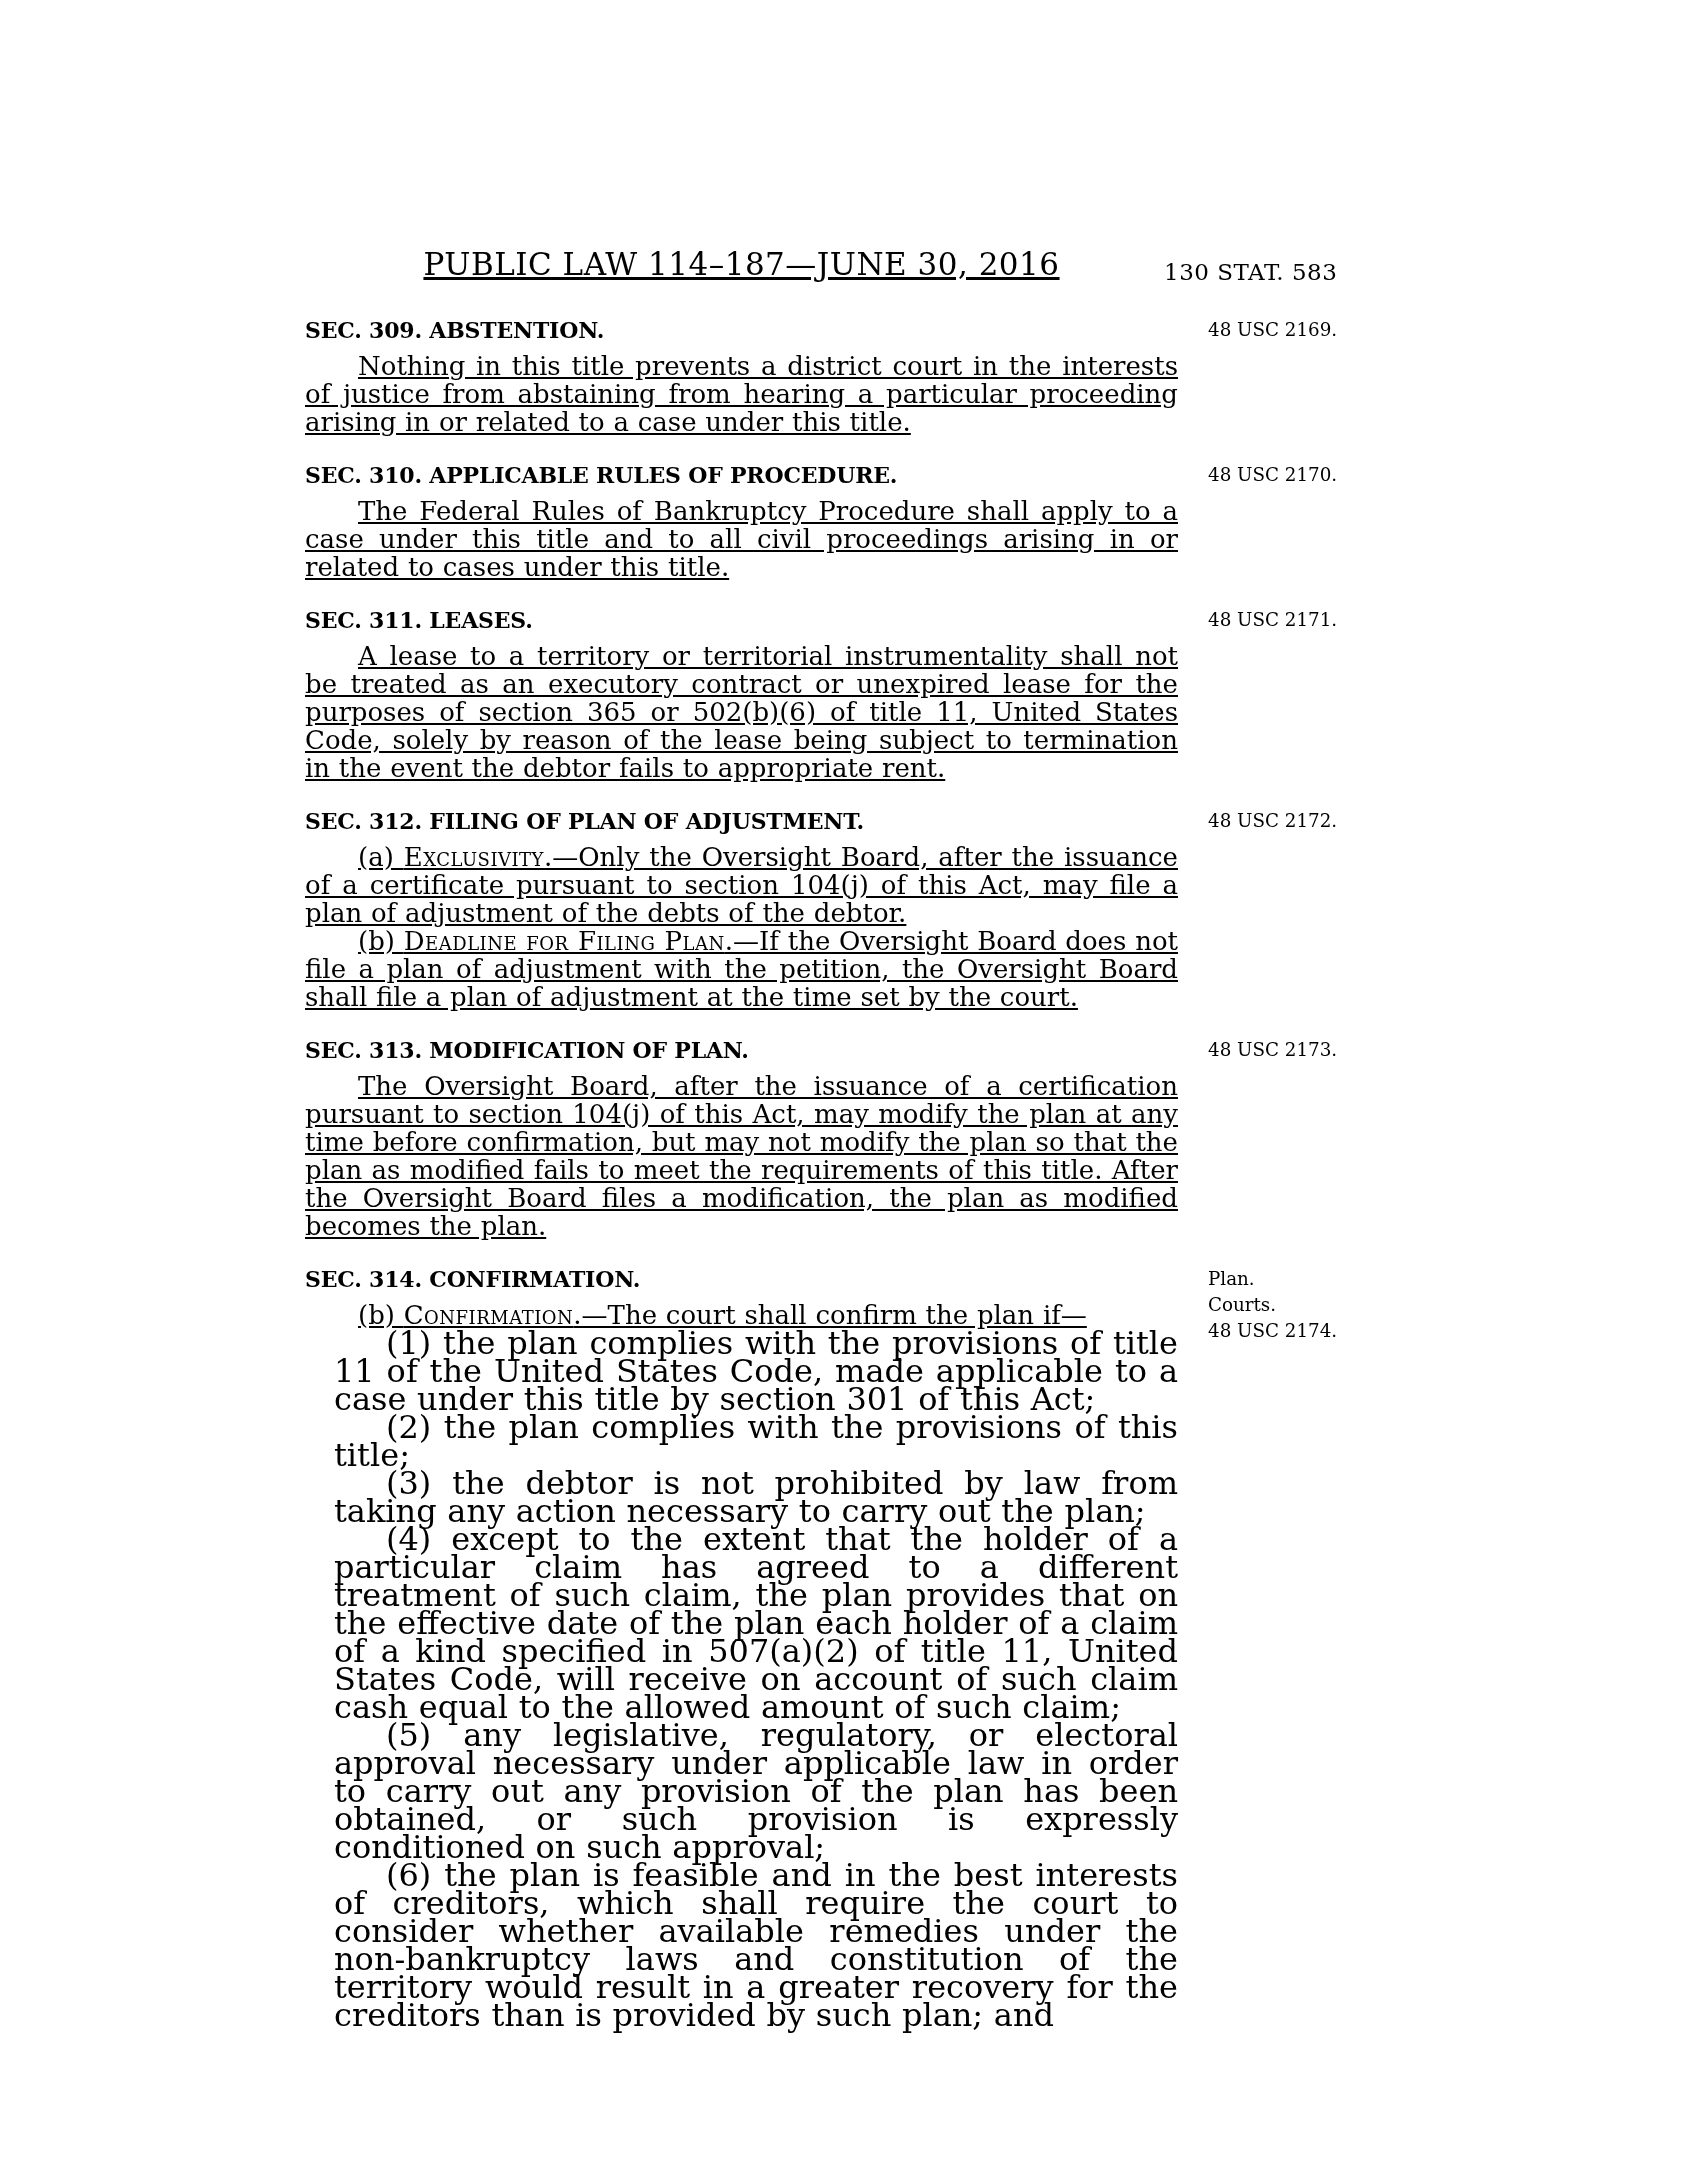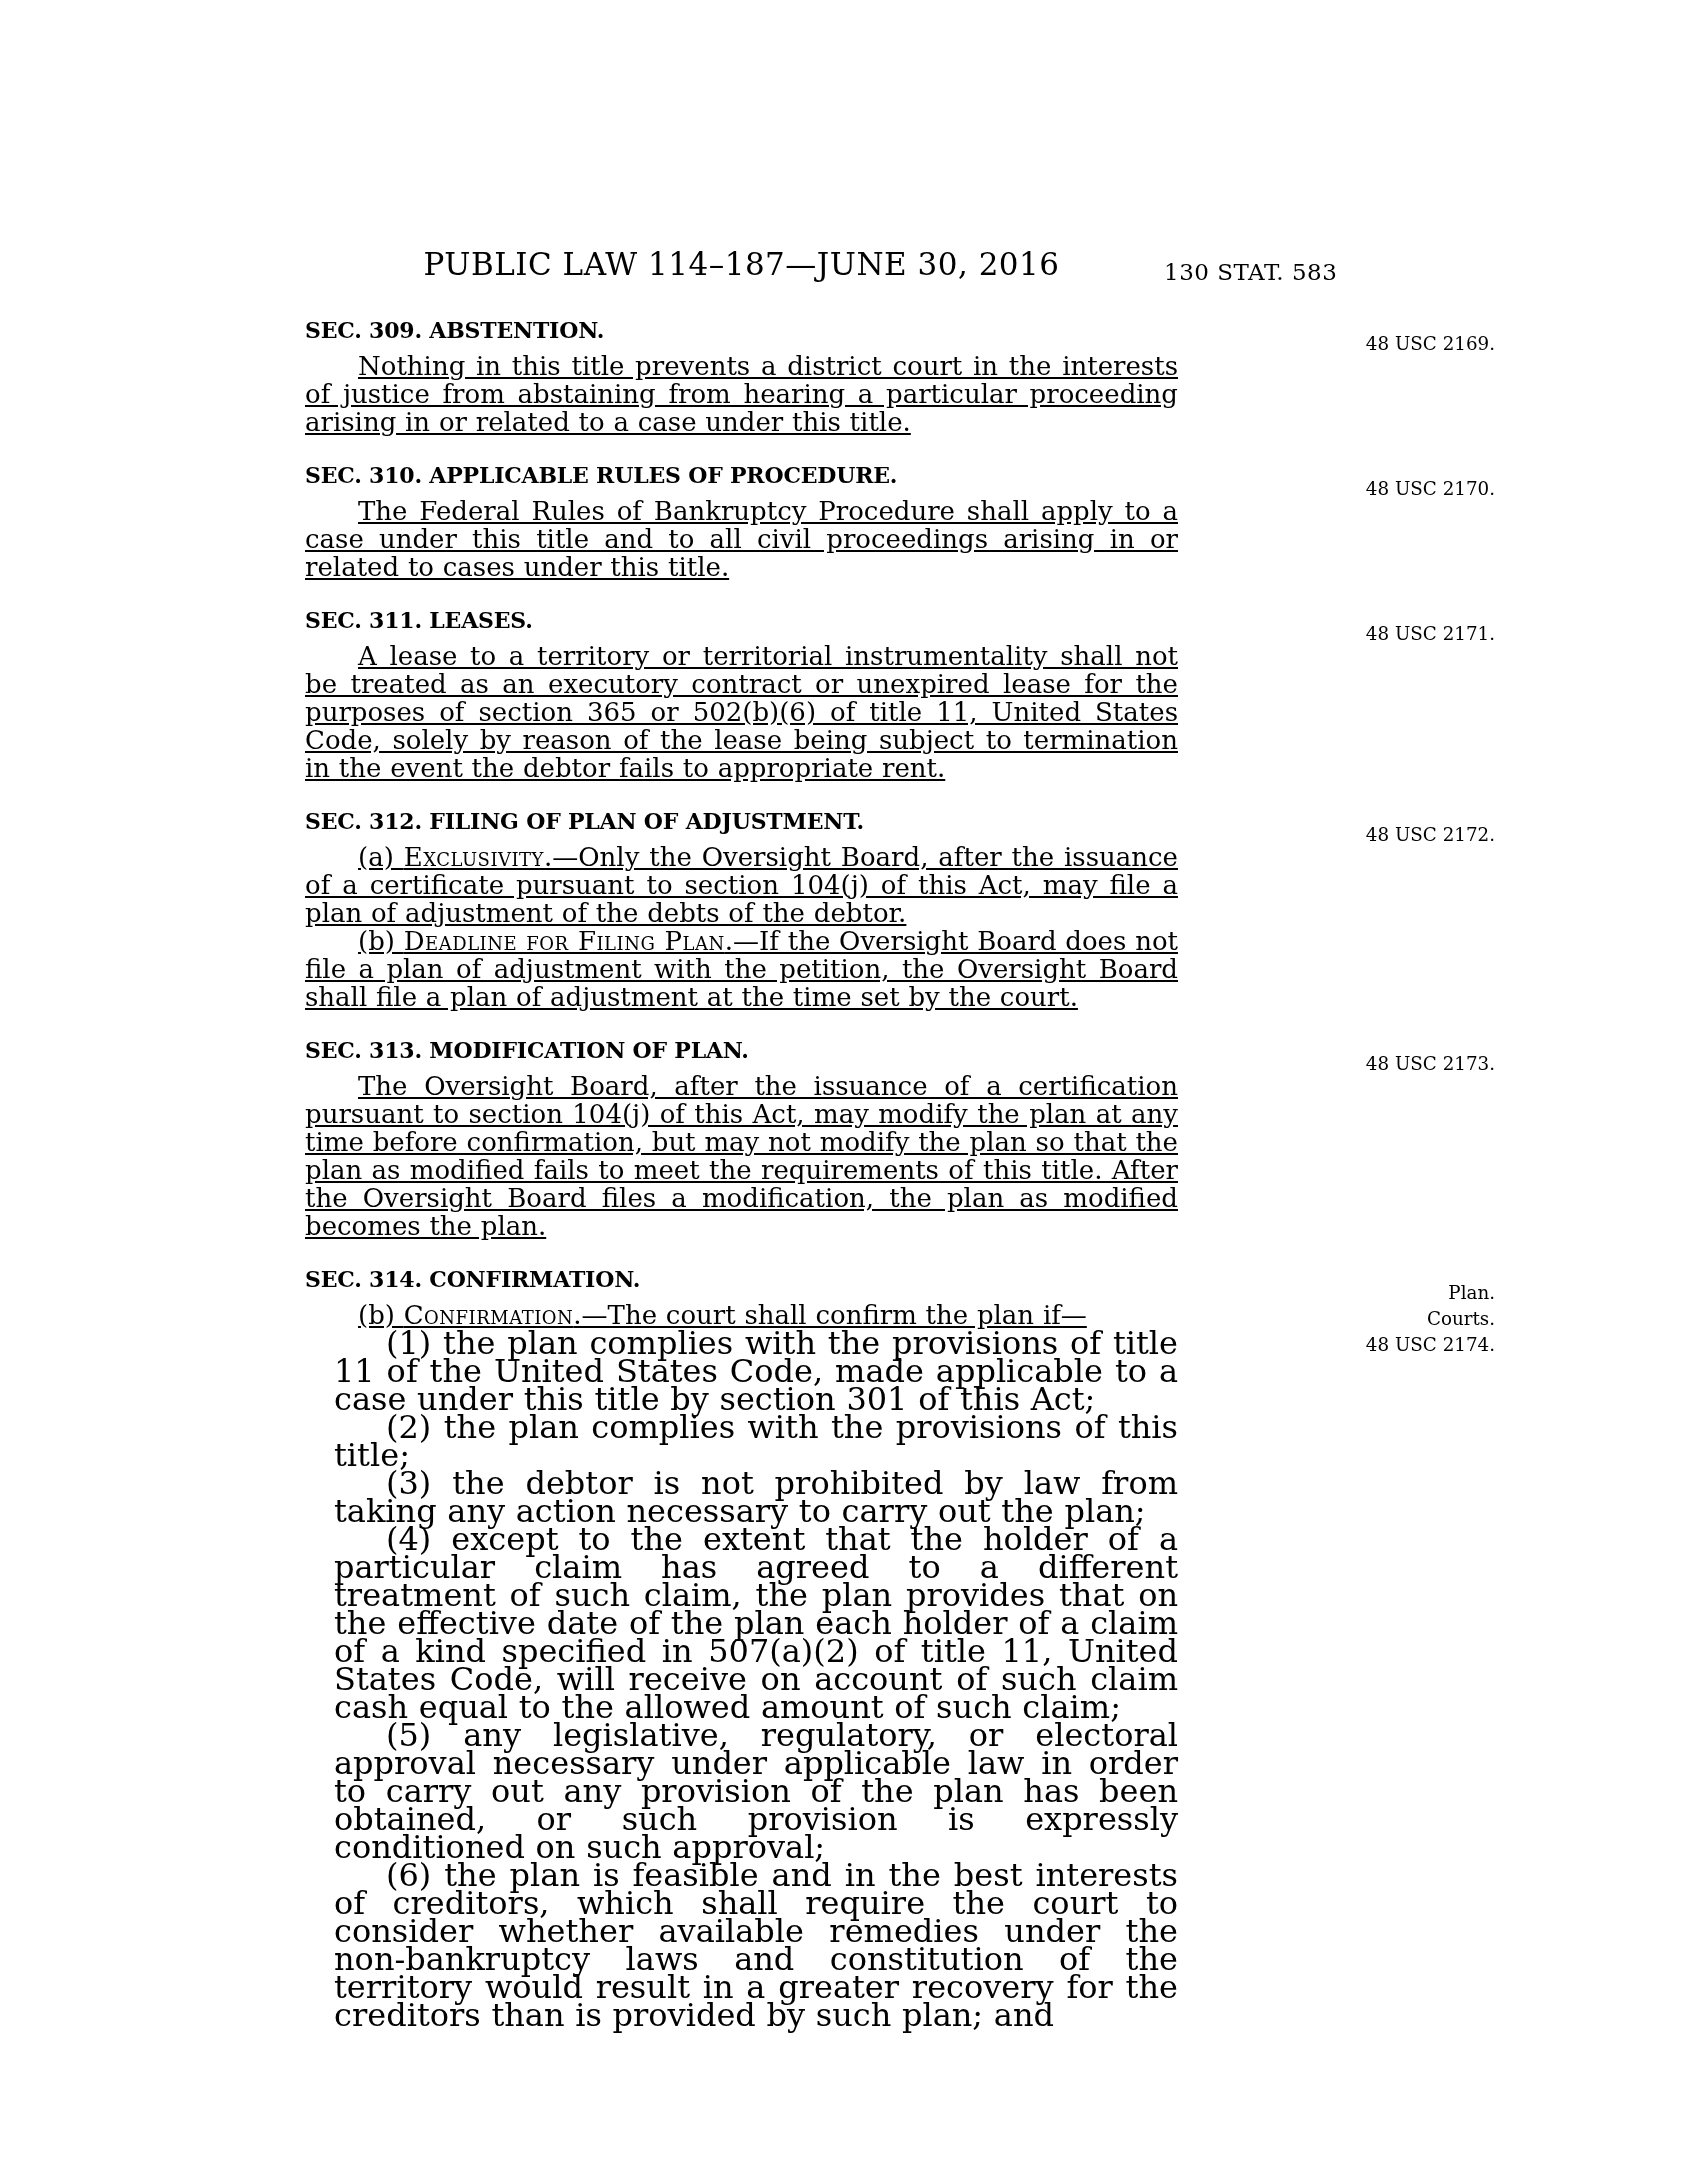--- a/index.html
+++ b/index.html
@@ -21,20 +21,21 @@
     width: 873px;
     height: 36px;
   }
   .law-title {
     display: block;
     text-align: center;
     font-size: 31px;
     line-height: 36px;
     letter-spacing: 0.5px;
     white-space: nowrap;
+    text-decoration: underline;
   }
   .stat-page {
     position: absolute;
     left: 859px;
     top: 8px;
     font-size: 23px;
     line-height: 36px;
     letter-spacing: 0.5px;
     white-space: nowrap;
   }
@@ -50,28 +51,27 @@
     margin: 25px 0 8px 0;
     letter-spacing: -0.2px;
     white-space: nowrap;
   }
   .content > .sec-heading:first-child {
     margin-top: 34px;
   }
   .margin-note {
     position: absolute;
     left: 903px;
-    top: 15px;
+    top: 1px;
     width: 287px;
     font-weight: normal;
     font-size: 18.3px;
     line-height: 26px;
     letter-spacing: 0;
     white-space: normal;
-    text-align: right;
   }
   .margin-note div {
     white-space: nowrap;
   }
   p.body-para {
     margin: 0;
     font-size: 26px;
     line-height: 28px;
     text-indent: 53px;
     text-align: justify;

